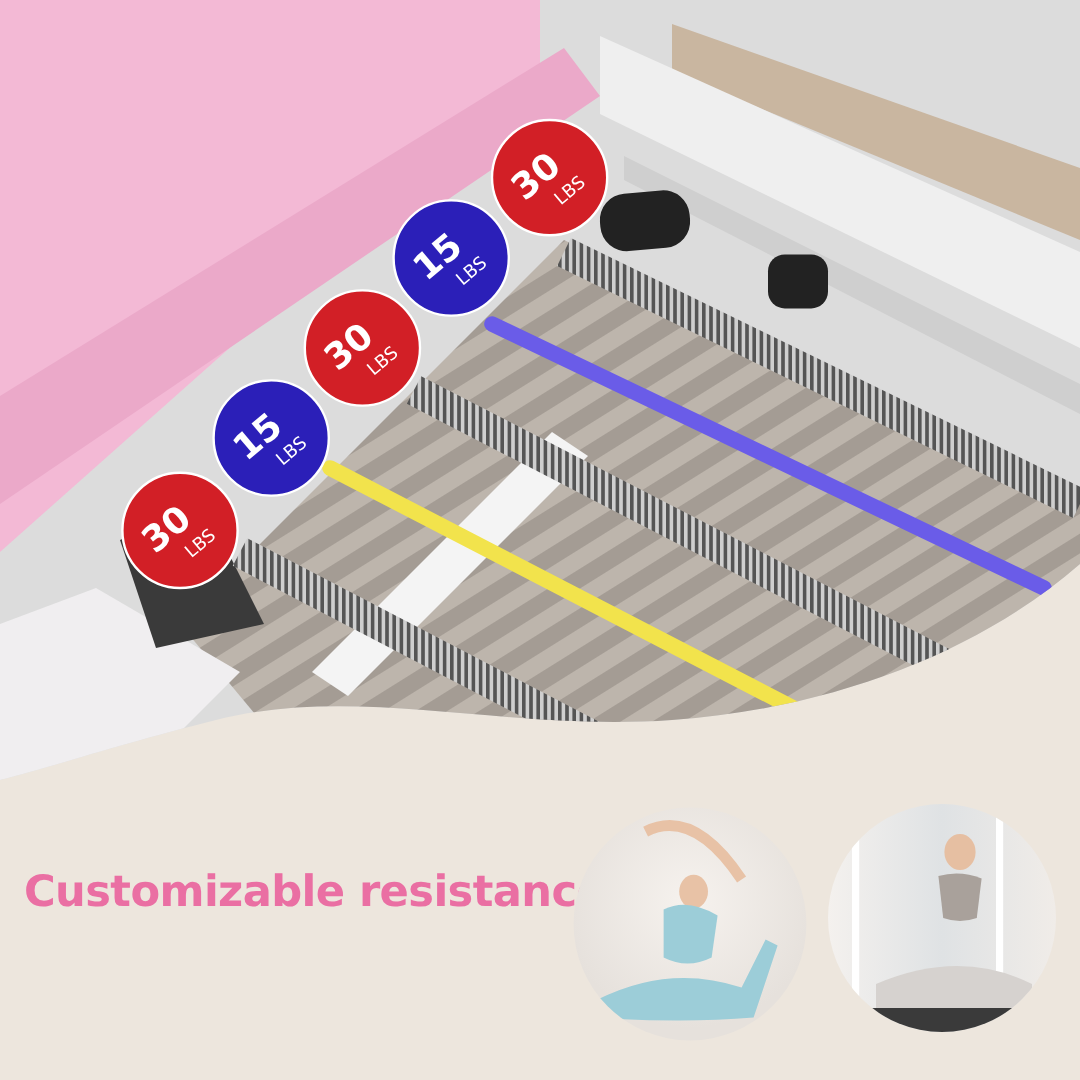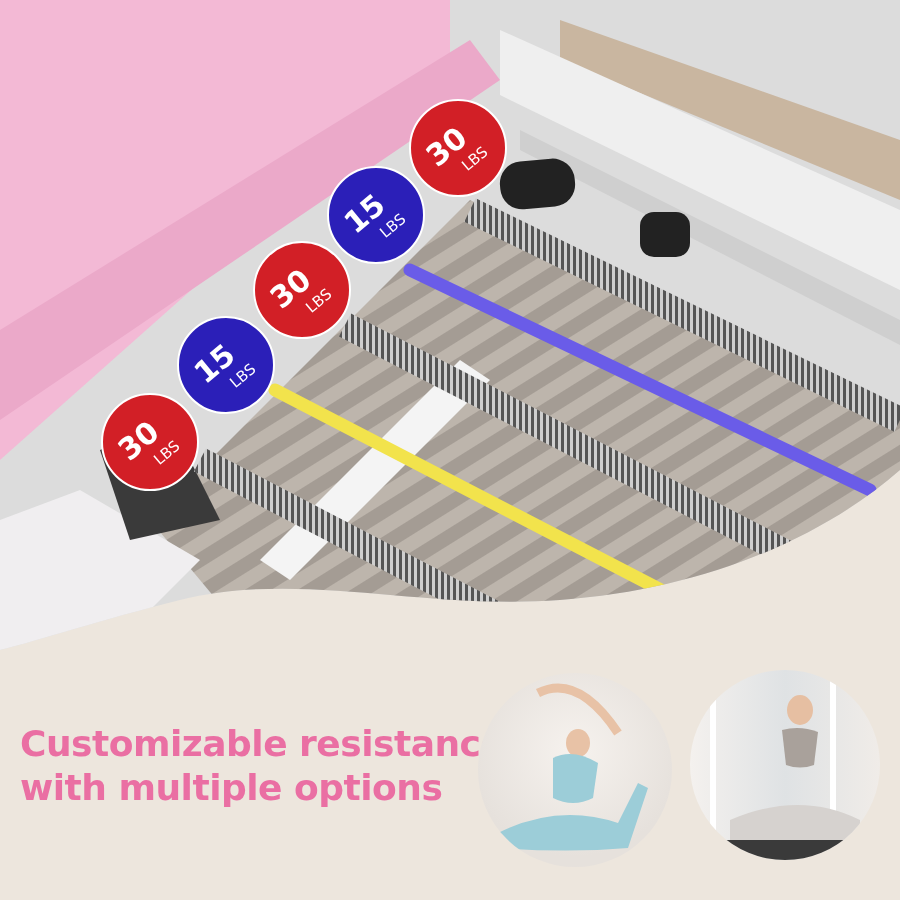--- a/index.html
+++ b/index.html
@@ -82,21 +82,20 @@
         <text x="142" y="444" font-size="30" font-weight="bold" text-anchor="middle" transform="rotate(-40 150 442)">30</text>
         <text x="156" y="466" font-size="15" text-anchor="middle" transform="rotate(-40 150 442)">LBS</text>
       </g>
     </g>
   </svg>
 </div>
 
 <div class="text-block">
   <h1 class="headline">
     <span>Customizable resistance</span><br>
-    <span>with multiple options</span>
   </h1>
 </div>
 
 <div class="photo" style="left:478px;top:673px;width:194px;height:194px;background:radial-gradient(circle at 50% 40%, #f6f2ee 0%, #e6e1dc 70%);">
   <svg width="194" height="194" viewBox="0 0 194 194">
     <ellipse cx="100" cy="70" rx="12" ry="14" fill="#e8c2a6"></ellipse>
     <path d="M60,20 Q100,0 140,60" stroke="#e8c2a6" stroke-width="9" fill="none"></path>
     <path d="M75,85 Q95,75 120,90 L115,125 Q95,135 75,125 Z" fill="#9ccdd8"></path>
     <path d="M20,160 Q80,130 140,150 L160,110 L170,115 L150,175 Q90,180 20,175 Z" fill="#9ccdd8"></path>
   </svg>

